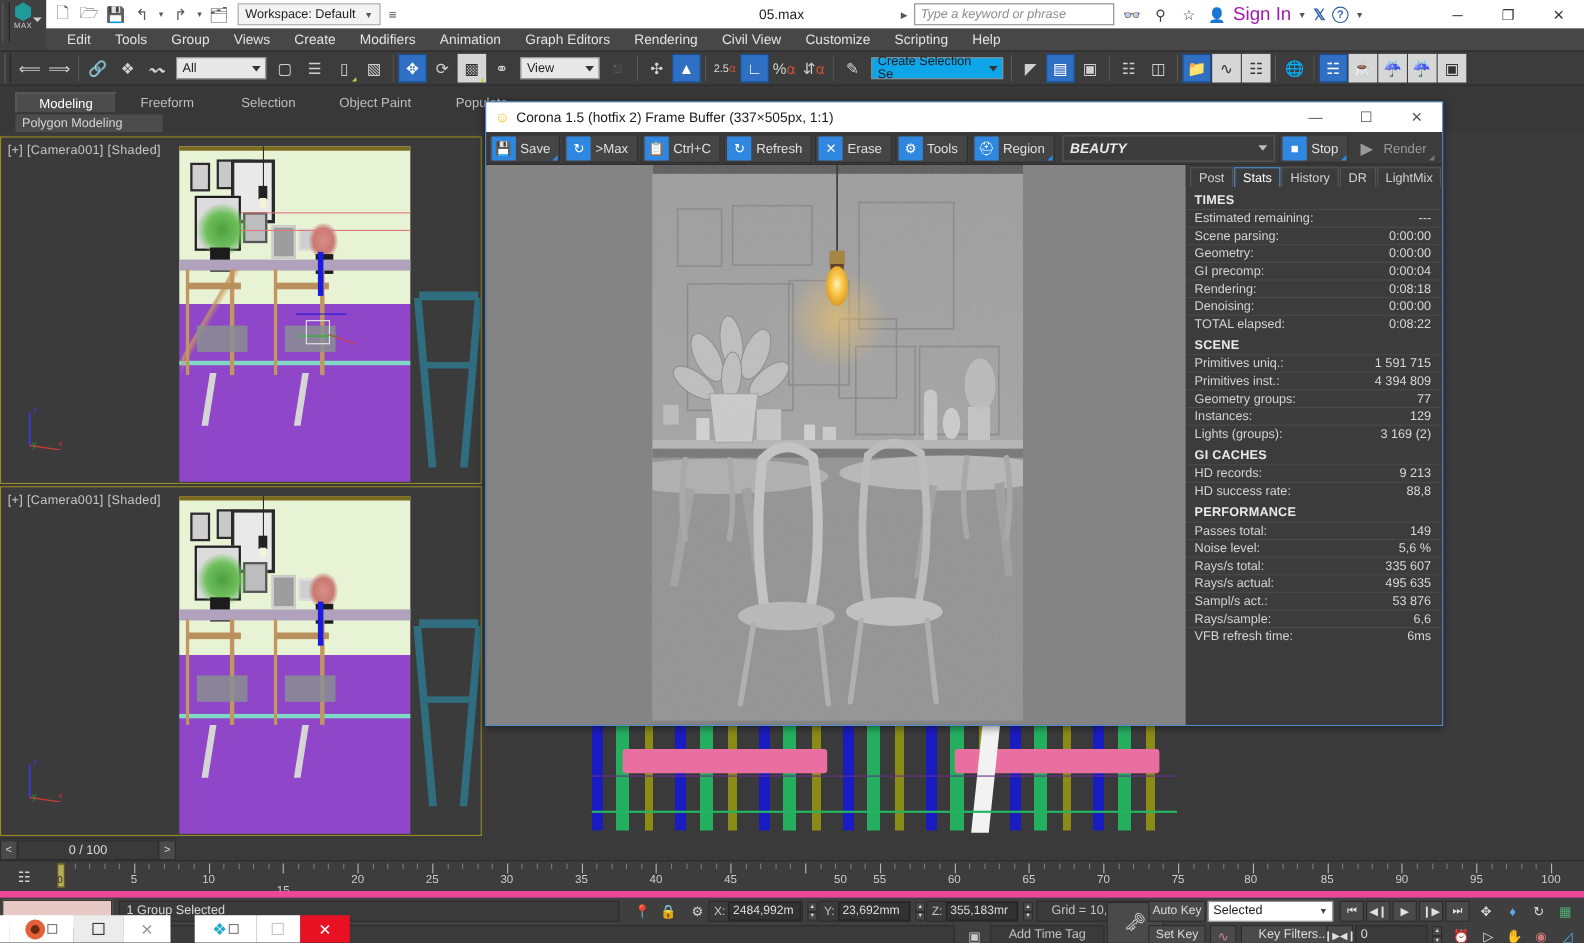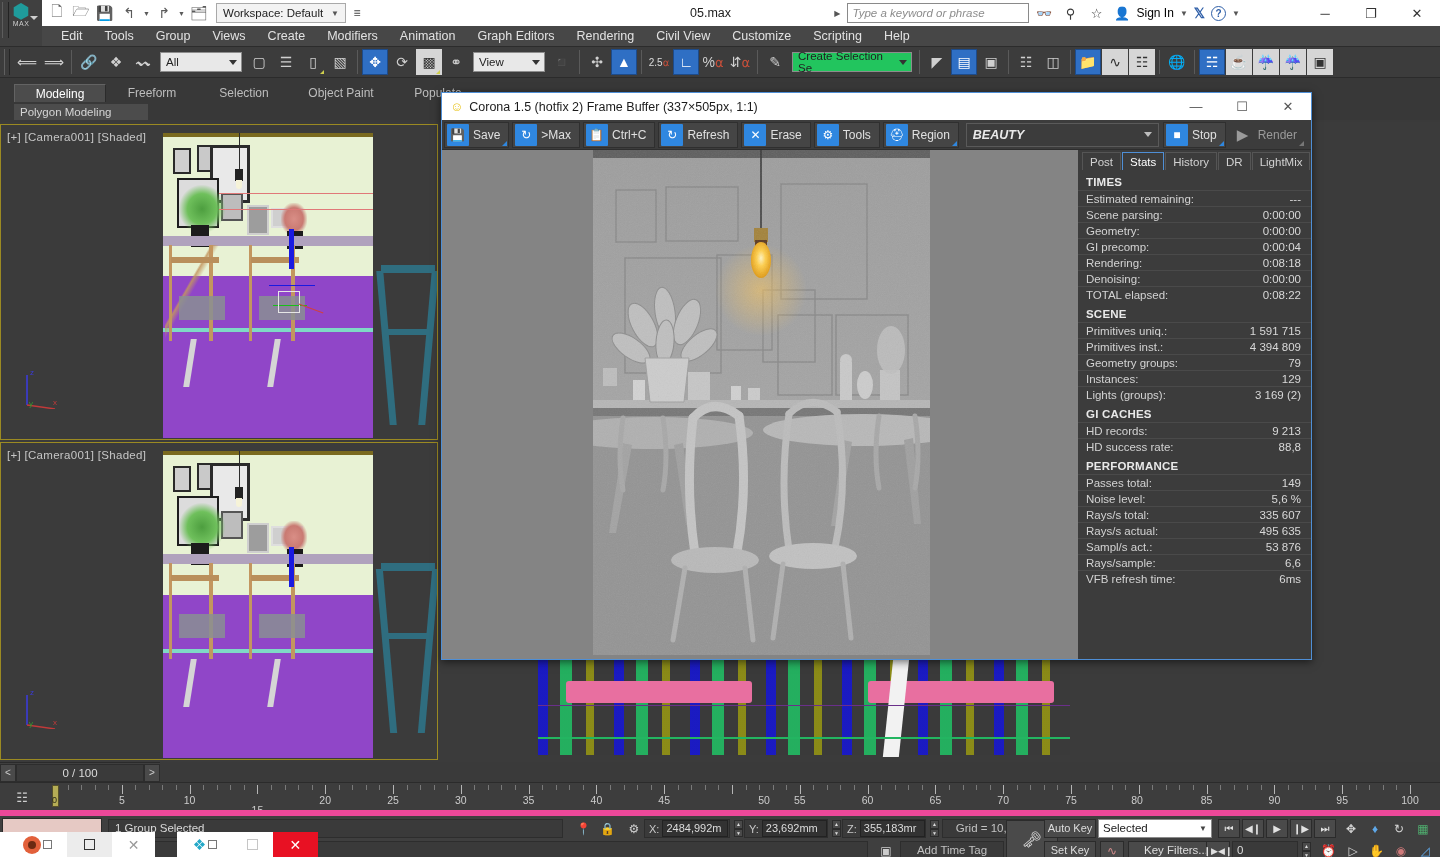--- a/index.html
+++ b/index.html
@@ -45,21 +45,21 @@
   .infocenter{
     position:absolute; right:200px; top:2px; height:22px; display:flex; align-items:center; gap:6px;
   }
   .ic-arrow{ font-size:8px; color:#555; }
   .kw-input{
     width:182px; height:20px; border:1px solid #8a8a8a; background:#fff;
     color:#8c8c8c; font-style:italic; font-size:11.5px; padding:0 5px; line-height:18px;
   }
   .ic-icon{ width:20px;height:20px; display:flex;align-items:center;justify-content:center;
      font-size:13px; color:#3a3a3a;}
-  .signin{ color:#000000; font-size:12px; margin-left:-2px;}
+  .signin{ color:#a21caf; font-size:17px; margin-left:-2px;}
   .xbadge{ color:#2f5fa8; font-weight:bold; font-size:14px;}
   .help-circ{ width:15px;height:15px;border:1.5px solid #2f5fa8;border-radius:50%;
       color:#2f5fa8;font-size:10px;display:flex;align-items:center;justify-content:center;font-weight:bold;}
 
   .wincontrols{ position:absolute; right:0; top:0; height:26px; display:flex; }
   .wc{ width:46px;height:26px;display:flex;align-items:center;justify-content:center;
       color:#333;font-size:13px;}
 
   
   .menubar{
@@ -85,21 +85,21 @@
   .tb.lt{ background:#d6d6d6; color:#333; }
   .tb .corner{ position:absolute; right:1px; bottom:0px; width:0;height:0;
       border-left:4px solid transparent; border-bottom:4px solid #cfcf4d;}
   .tb-sep{ width:1px; height:24px; background:#2a2a2a; border-right:1px solid #5a5a5a; margin:0 3px;}
   .combo{
     height:20px; border:1px solid #8d8d8d; background:#e8e8e8; color:#222;
     font-size:11.5px; display:flex;align-items:center;justify-content:space-between;
     padding:0 4px 0 5px; margin:0 3px;
   }
   .combo .cv{ width:0;height:0;border-left:4px solid transparent;border-right:4px solid transparent;border-top:5px solid #333;}
-  .combo.dark{ background:#22c55e; }
+  .combo.dark{ background:#0ea5e9; }
   .magnet{ color:#c84f3a; font-size:13px; }
 
   
   .ribbon{
     position:absolute; left:0; top:78px; width:1440px; height:42px; background:#383838;
   }
   .ribbon-grip{ position:absolute; left:2px; top:2px; width:7px; height:36px;
      border-left:1px solid #5d5d5d; border-right:1px solid #232323;}
   .rtabs{ position:absolute; left:14px; top:84px; height:18px; display:flex; }
   .rtab{ height:18px; line-height:18px; font-size:12px; color:#bdbdbd; text-align:center; }
@@ -765,21 +765,21 @@
       <div class="st-row">
         <span>Primitives uniq.:</span>
         <span class="v">1 591 715</span>
         </div>
       <div class="st-row">
         <span>Primitives inst.:</span>
         <span class="v">4 394 809</span>
         </div>
       <div class="st-row">
         <span>Geometry groups:</span>
-        <span class="v">79</span>
+        <span class="v">77</span>
         </div>
       <div class="st-row">
         <span>Instances:</span>
         <span class="v">129</span>
         </div>
       <div class="st-row">
         <span>Lights (groups):</span>
         <span class="v">3 169 (2)</span>
         </div>
 

